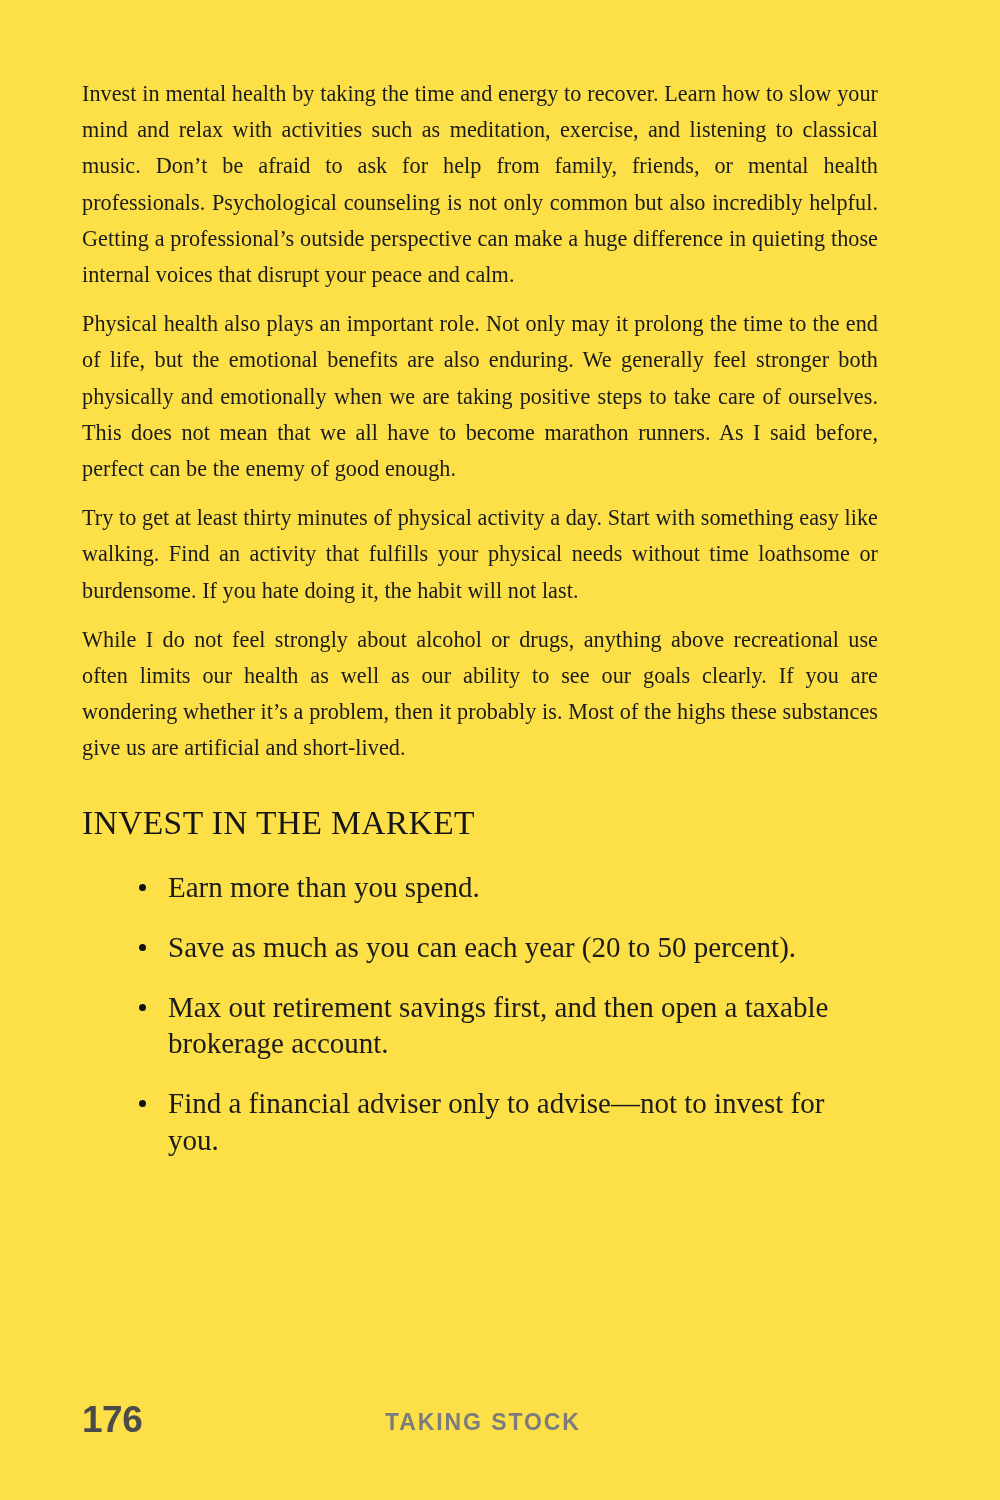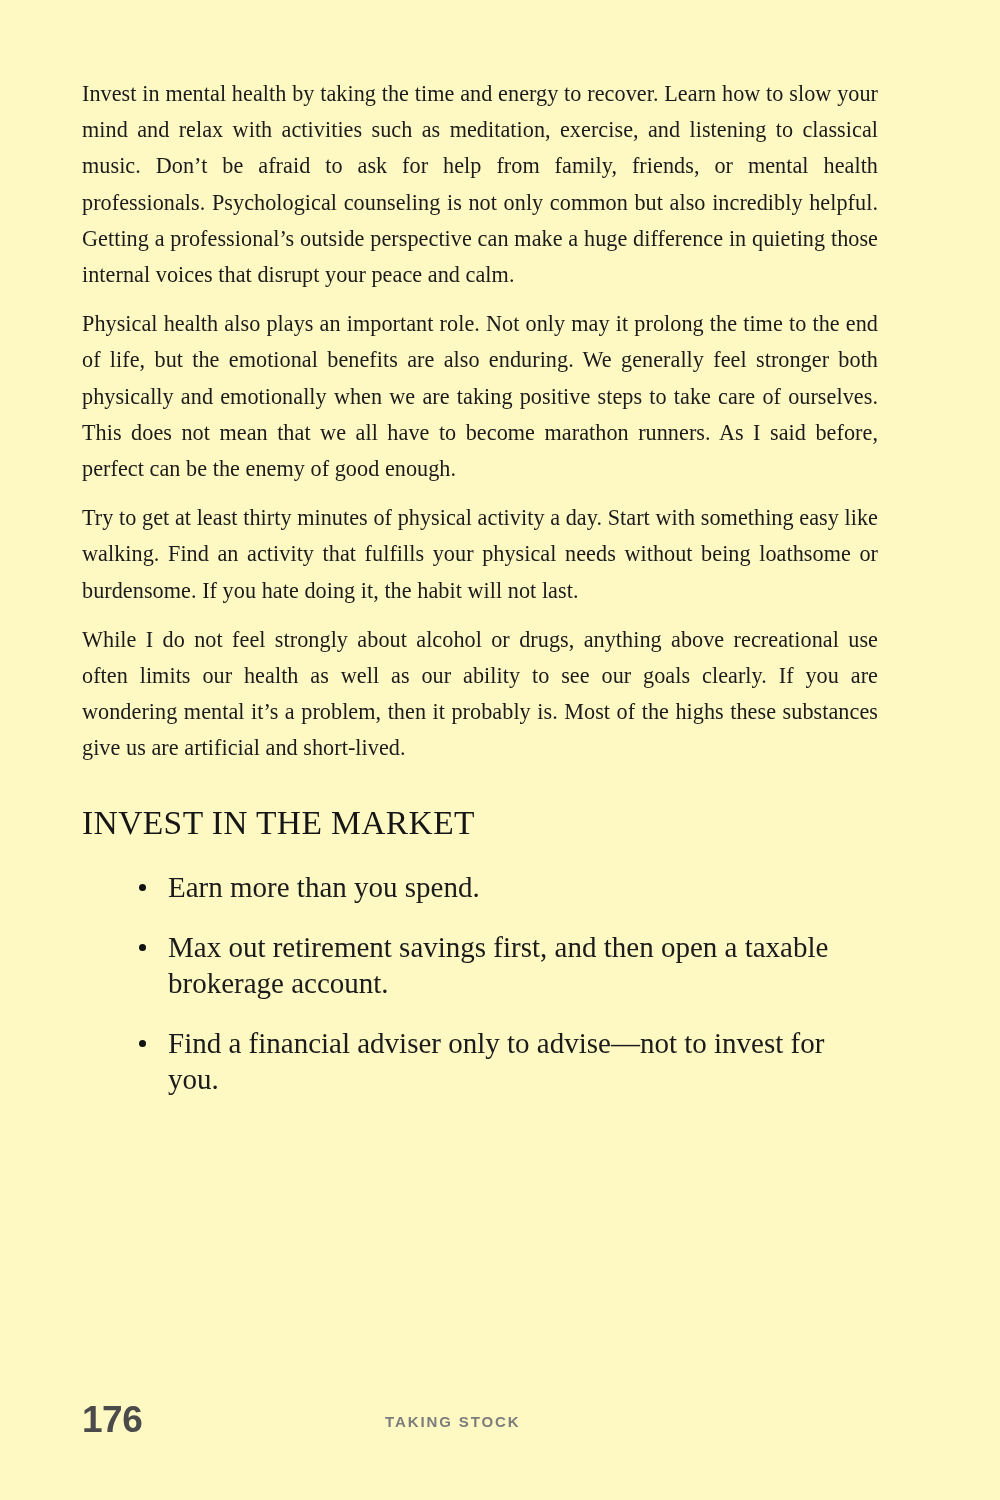--- a/index.html
+++ b/index.html
@@ -13,21 +13,21 @@
     font-family: "Liberation Serif", "DejaVu Serif", serif;
     color: #1c1c1c;
     overflow: hidden;
     position: relative;
     -webkit-font-smoothing: antialiased;
   }
 
   .page {
     position: absolute;
     inset: 0;
-    background: #fef9c3;
+    background: #fde047;
   }
 
   .content {
     position: absolute;
     left: 82px;
     top: 76px;
     width: 796px;
   }
 
   p.body-para {
@@ -118,45 +118,49 @@
     color: #4b4b4b;
     letter-spacing: -0.5px;
   }
 
   .running-head {
     position: absolute;
     left: 385px;
     top: 11px;
     font-family: "Liberation Sans", "DejaVu Sans", sans-serif;
     font-weight: 700;
-    font-size: 15px;
+    font-size: 23px;
     line-height: 22px;
     color: #7c7c7c;
     letter-spacing: 1.9px;
   }
 </style>
 </head>
 <body>
 
 <div class="page">
 
   <div class="content">
 
     <p class="body-para">Invest in mental health by taking the time and energy to recover. Learn how to slow your mind and relax with activities such as meditation, exercise, and listening to classical music. Don’t be afraid to ask for help from family, friends, or mental health professionals. Psychological counseling is not only common but also incredibly helpful. Getting a professional’s outside perspective can make a huge difference in quieting those internal voices that disrupt your peace and calm.</p>
     <p class="body-para">Physical health also plays an important role. Not only may it prolong the time to the end of life, but the emotional benefits are also enduring. We generally feel stronger both physically and emotionally when we are taking positive steps to take care of ourselves. This does not mean that we all have to become marathon runners. As I said before, perfect can be the enemy of good enough.</p>
-    <p class="body-para">Try to get at least thirty minutes of physical activity a day. Start with something easy like walking. Find an activity that fulfills your physical needs without being loathsome or burdensome. If you hate doing it, the habit will not last.</p>
-    <p class="body-para">While I do not feel strongly about alcohol or drugs, anything above recreational use often limits our health as well as our ability to see our goals clearly. If you are wondering mental it’s a problem, then it probably is. Most of the highs these substances give us are artificial and short-lived.</p>
+    <p class="body-para">Try to get at least thirty minutes of physical activity a day. Start with something easy like walking. Find an activity that fulfills your physical needs without time loathsome or burdensome. If you hate doing it, the habit will not last.</p>
+    <p class="body-para">While I do not feel strongly about alcohol or drugs, anything above recreational use often limits our health as well as our ability to see our goals clearly. If you are wondering whether it’s a problem, then it probably is. Most of the highs these substances give us are artificial and short-lived.</p>
 
     <h2 class="section-heading">INVEST IN THE MARKET</h2>
 
 
     <ul class="bullet-list">
       <li>
         <span class="bullet-marker"></span>
         <span>Earn more than you spend.</span>
+      </li>
+      <li>
+        <span class="bullet-marker"></span>
+        <span>Save as much as you can each year (20 to 50 percent).</span>
       </li>
       <li>
         <span class="bullet-marker"></span>
         <span>Max out retirement savings first, and then open a taxable brokerage account.</span>
       </li>
       <li>
         <span class="bullet-marker"></span>
         <span>Find a financial adviser only to advise—not to invest for you.</span>
       </li>
     </ul>

